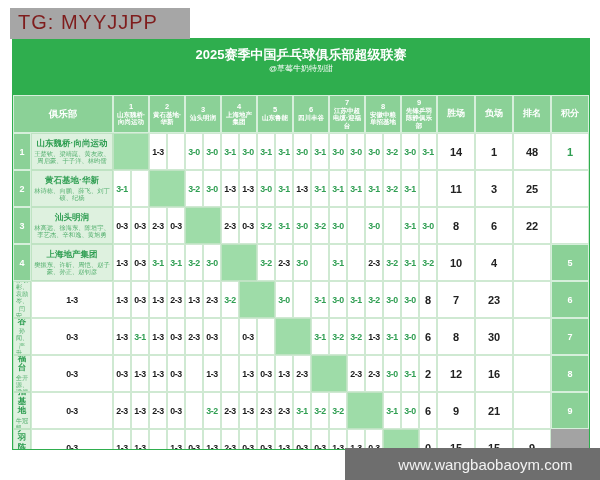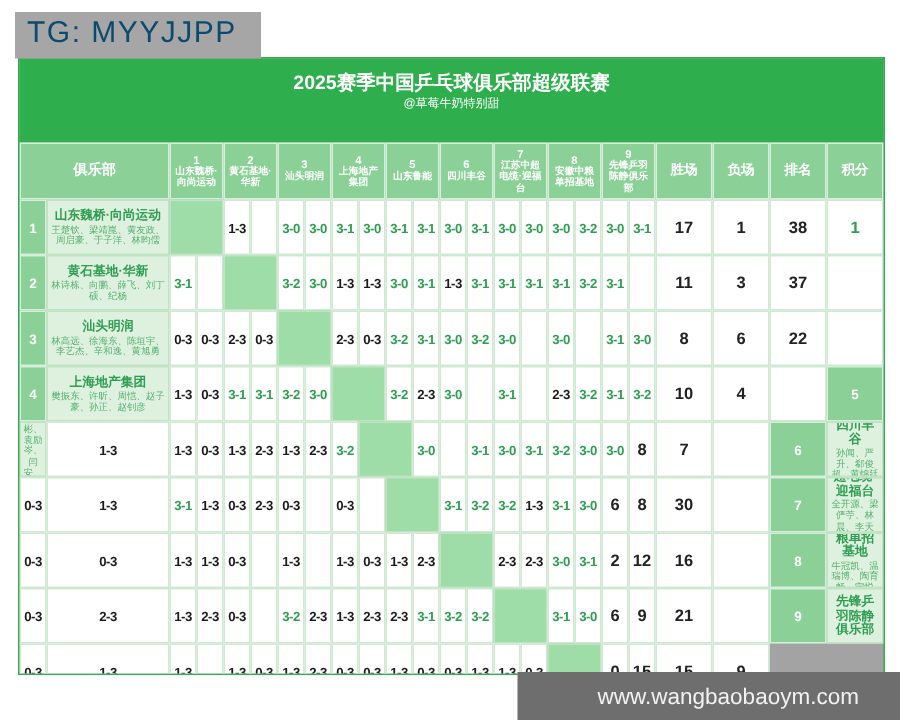--- a/index.html
+++ b/index.html
@@ -3,22 +3,22 @@
 <meta charset="utf-8">
 <style>
   html,body{margin:0;padding:0}
   body{
     width:600px;height:480px;position:relative;overflow:hidden;
     background:#fff;font-family:"Liberation Sans",sans-serif;
   }
   
   .tg{
     position:absolute;left:10px;top:8px;z-index:6;
-    background:#a6a6a6;color:#0c4a6e;font-size:20px;letter-spacing:1px;
-    padding:3px 16px 5px 8px;
+    background:#a6a6a6;color:#7f1d1d;font-size:20px;letter-spacing:1px;
+    padding:3px 32px 5px 8px;
   }
   
   .bar{
     position:absolute;left:345px;top:448px;width:281px;height:32px;z-index:6;
     background:#6e6e6e;color:#f2f2f2;font-size:15px;
     display:flex;align-items:center;justify-content:center;white-space:nowrap;
   }
   
   .wrap{
     position:absolute;left:12px;top:38px;width:576px;height:410px;
@@ -138,23 +138,23 @@
       <div class="rc w">3-1</div>
       <div class="rc w">3-1</div>
       <div class="rc w">3-0</div>
       <div class="rc w">3-1</div>
       <div class="rc w">3-0</div>
       <div class="rc w">3-0</div>
       <div class="rc w">3-0</div>
       <div class="rc w">3-2</div>
       <div class="rc w">3-0</div>
       <div class="rc w">3-1</div>
-      <div class="sc">17</div>
+      <div class="sc">14</div>
       <div class="sc">1</div>
-      <div class="sc">38</div>
+      <div class="sc">48</div>
       <div class="sc g">1</div>
       <div class="nc">2</div>
       <div class="cc">
         <div class="nm">黄石基地·华新</div>
         <div class="pl">林诗栋、向鹏、薛飞、刘丁硕、纪杨</div>
       </div>
       <div class="rc w">3-1</div>
       <div class="rc"></div>
       <div class="dg" style="grid-column: span 2;"></div>
       <div class="rc w">3-2</div>
@@ -166,21 +166,21 @@
       <div class="rc l">1-3</div>
       <div class="rc w">3-1</div>
       <div class="rc w">3-1</div>
       <div class="rc w">3-1</div>
       <div class="rc w">3-1</div>
       <div class="rc w">3-2</div>
       <div class="rc w">3-1</div>
       <div class="rc"></div>
       <div class="sc">11</div>
       <div class="sc">3</div>
-      <div class="sc">37</div>
+      <div class="sc">25</div>
       <div class="sc"></div>
       <div class="nc">3</div>
       <div class="cc">
         <div class="nm">汕头明润</div>
         <div class="pl">林高远、徐海东、陈垣宇、李艺杰、辛和逸、黄旭勇</div>
       </div>
       <div class="rc l">0-3</div>
       <div class="rc l">0-3</div>
       <div class="rc l">2-3</div>
       <div class="rc l">0-3</div>
@@ -243,20 +243,21 @@
       <div class="rc w">3-0</div>
       <div class="rc"></div>
       <div class="rc w">3-1</div>
       <div class="rc w">3-0</div>
       <div class="rc w">3-1</div>
       <div class="rc w">3-2</div>
       <div class="rc w">3-0</div>
       <div class="rc w">3-0</div>
       <div class="sc">8</div>
       <div class="sc">7</div>
+      <div class="sc">23</div>
       <div class="sc"></div>
       <div class="nc">6</div>
       <div class="cc">
         <div class="nm">四川丰谷</div>
         <div class="pl">孙闻、严升、郗俊超、黄锦廷</div>
       </div>
       <div class="rc l">0-3</div>
       <div class="rc l">1-3</div>
       <div class="rc w">3-1</div>
       <div class="rc l">1-3</div>

